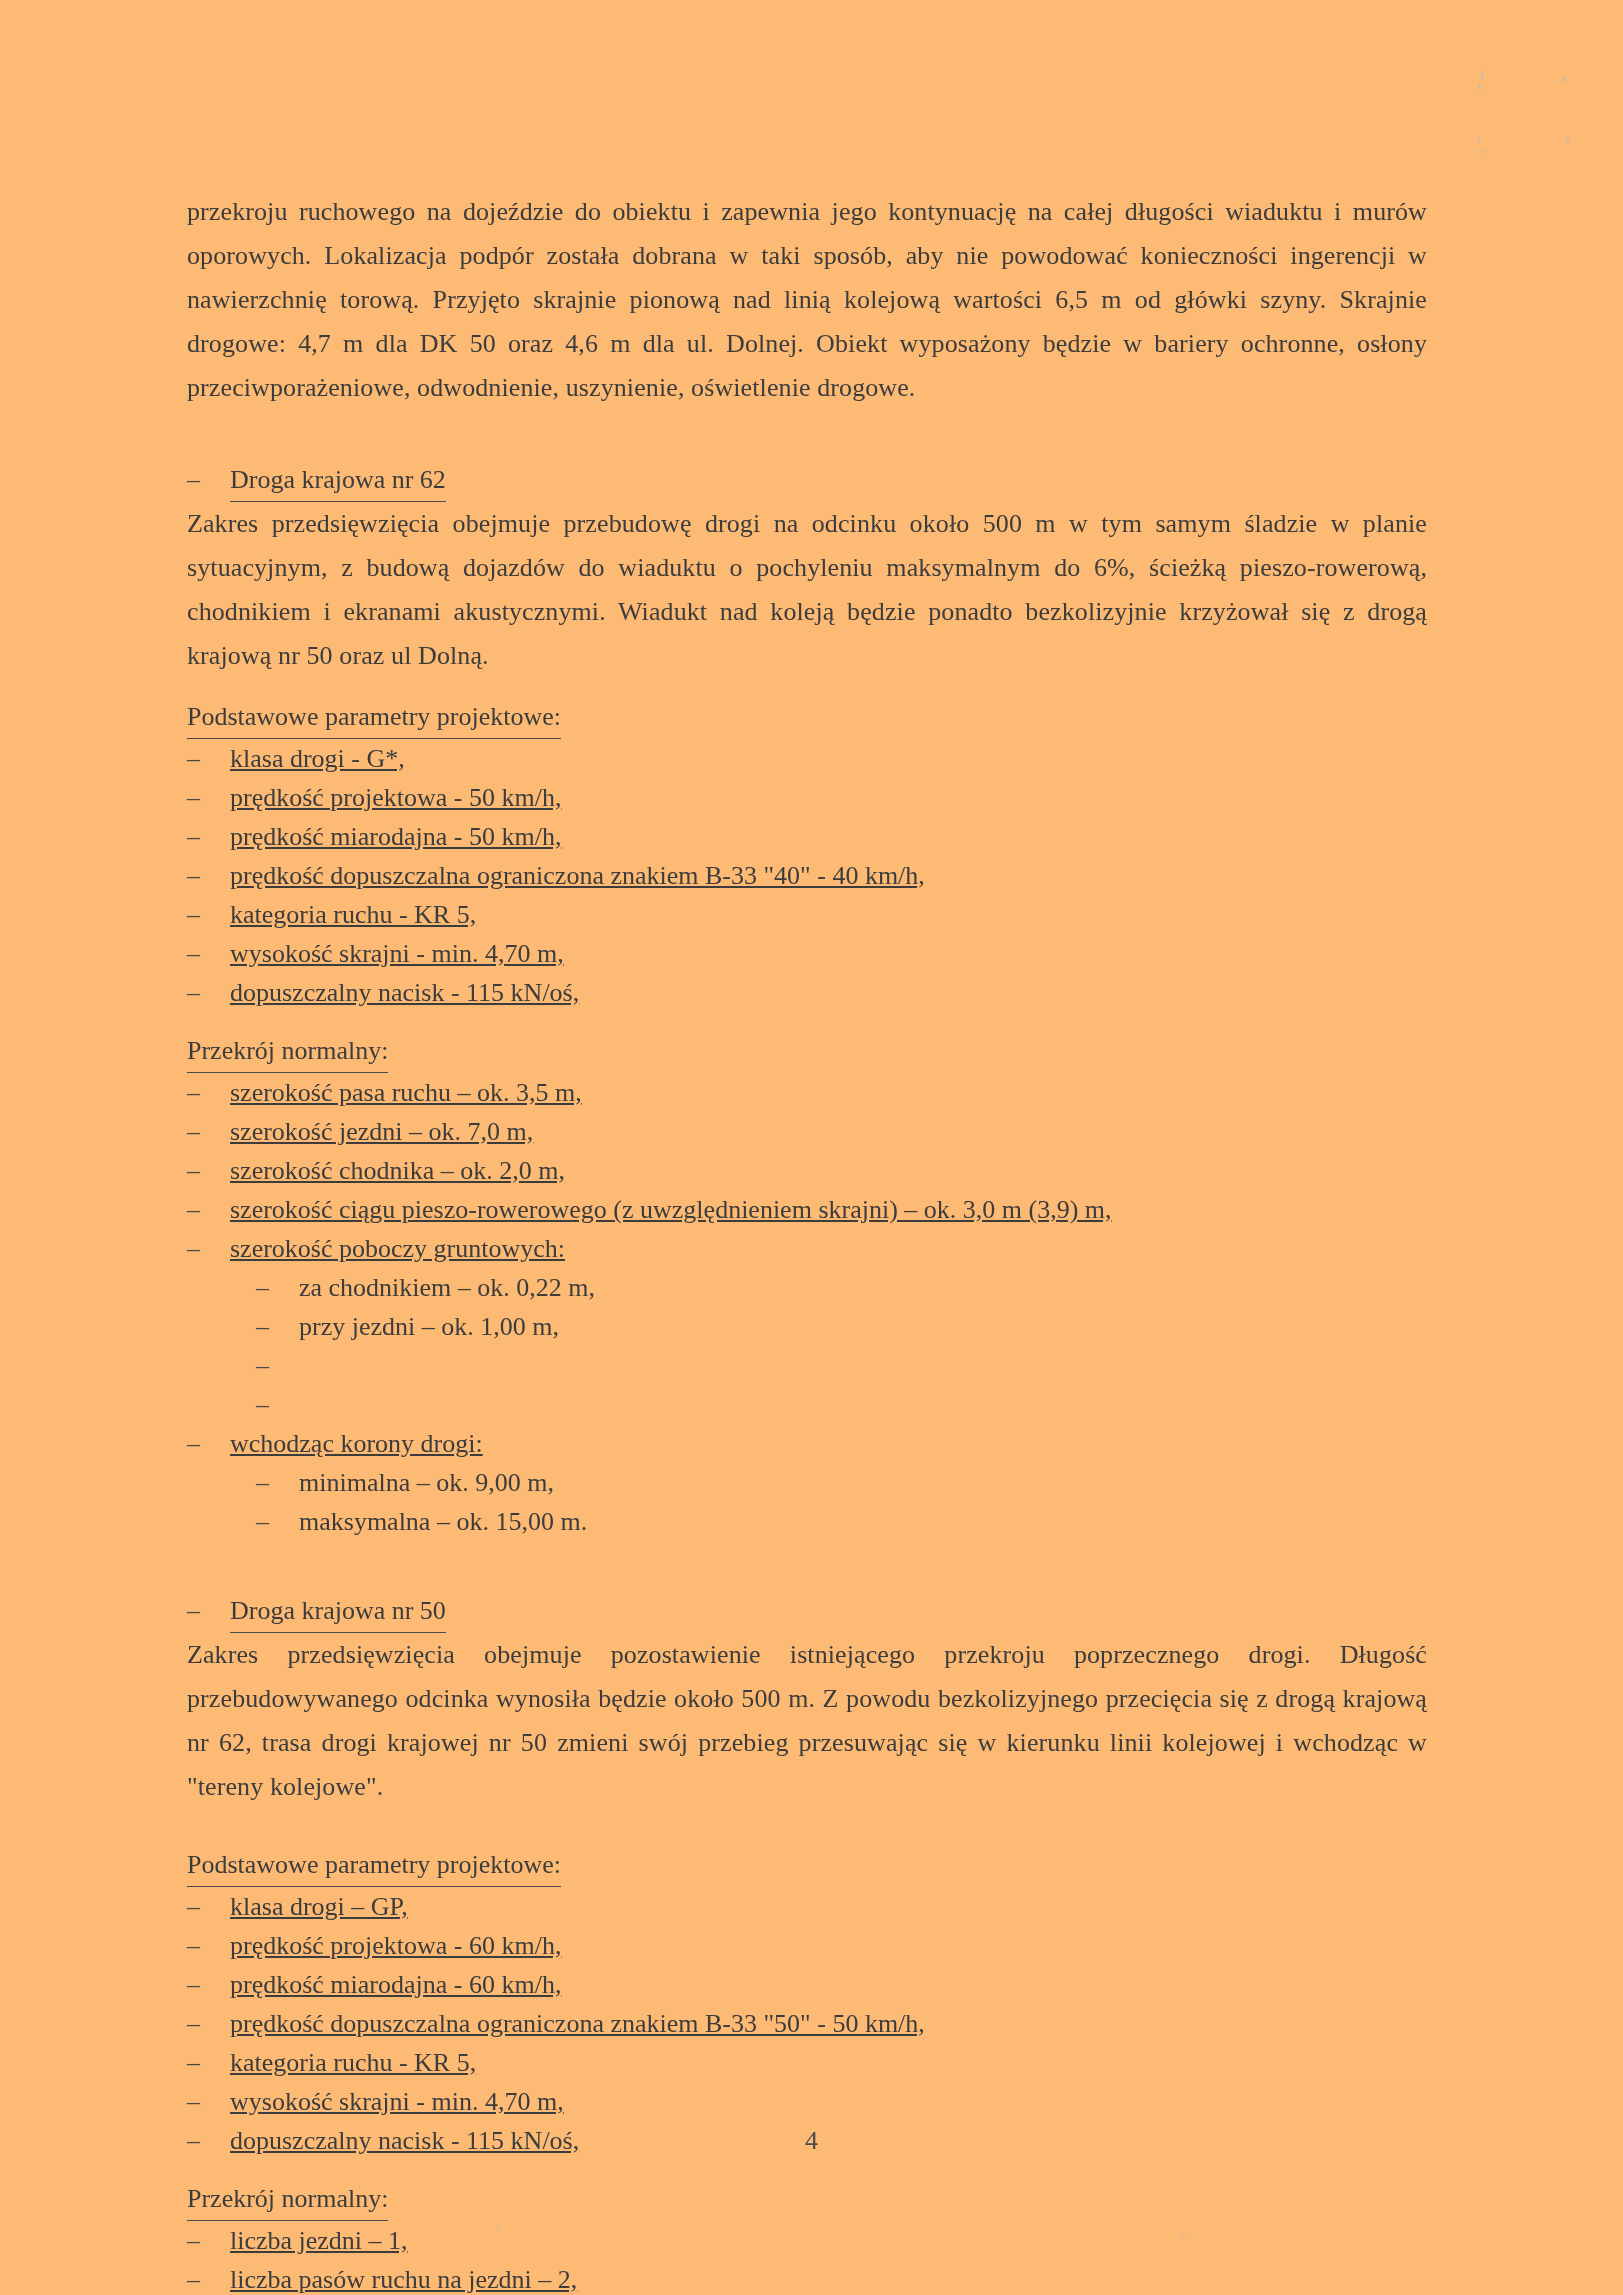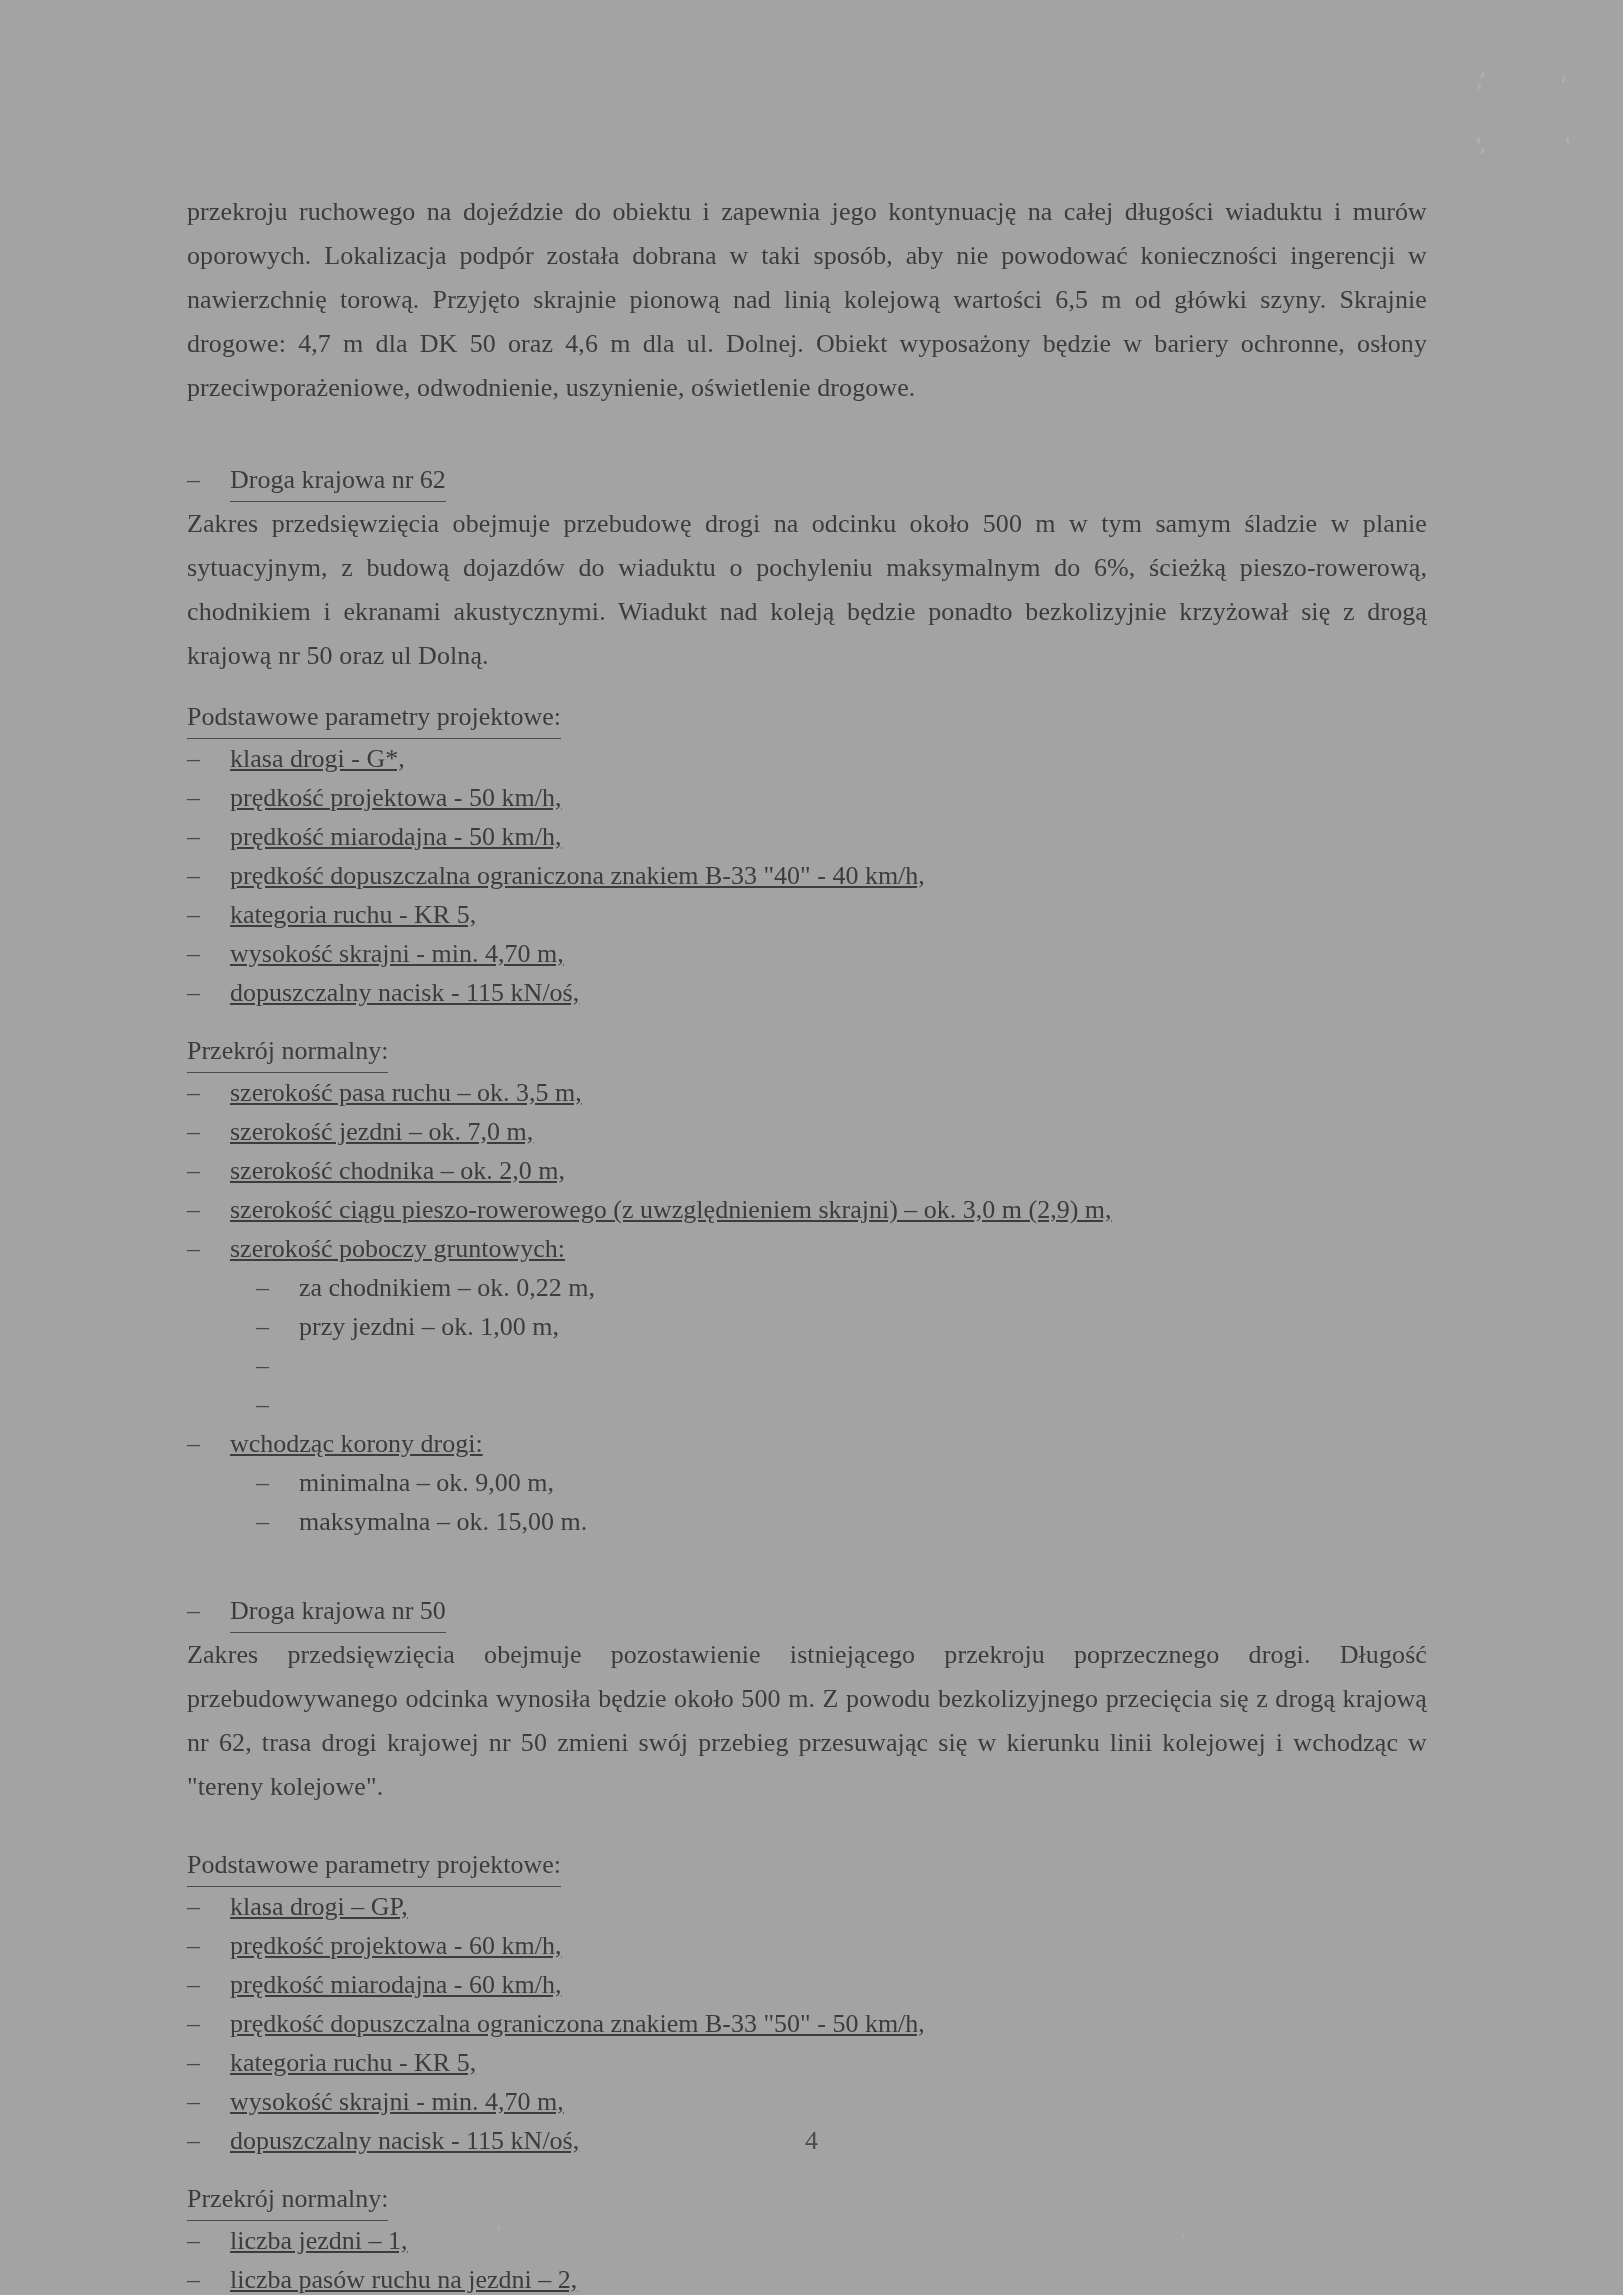--- a/index.html
+++ b/index.html
@@ -5,21 +5,21 @@
 <style>
   html, body {
     margin: 0;
     padding: 0;
     background: #ffffff;
   }
   .page {
     position: relative;
     width: 1623px;
     height: 2295px;
-    background: #a3a3a3;
+    background: #fdba74;
     box-sizing: border-box;
     overflow: hidden;
     font-family: "Liberation Serif", "DejaVu Serif", serif;
     color: #3a3a3a;
   }
 
   
   .speck {
     position: absolute;
     background: #b9b9b9;
@@ -214,21 +214,21 @@
       <li>
           <span class="dash">–</span>
           <span class="txt">szerokość jezdni – ok. 7,0 m,</span>
         </li>
       <li>
           <span class="dash">–</span>
           <span class="txt">szerokość chodnika – ok. 2,0 m,</span>
         </li>
       <li>
           <span class="dash">–</span>
-          <span class="txt">szerokość ciągu pieszo-rowerowego (z uwzględnieniem skrajni) – ok. 3,0 m (2,9) m,</span>
+          <span class="txt">szerokość ciągu pieszo-rowerowego (z uwzględnieniem skrajni) – ok. 3,0 m (3,9) m,</span>
         </li>
 
       <li>
           <span class="dash">–</span>
           <span class="txt">szerokość poboczy gruntowych:</span>
         </li>
       <ul class="sublist">
         <li>
             <span class="dash">–</span>
             <span class="txt">za chodnikiem – ok. 0,22 m,</span>

